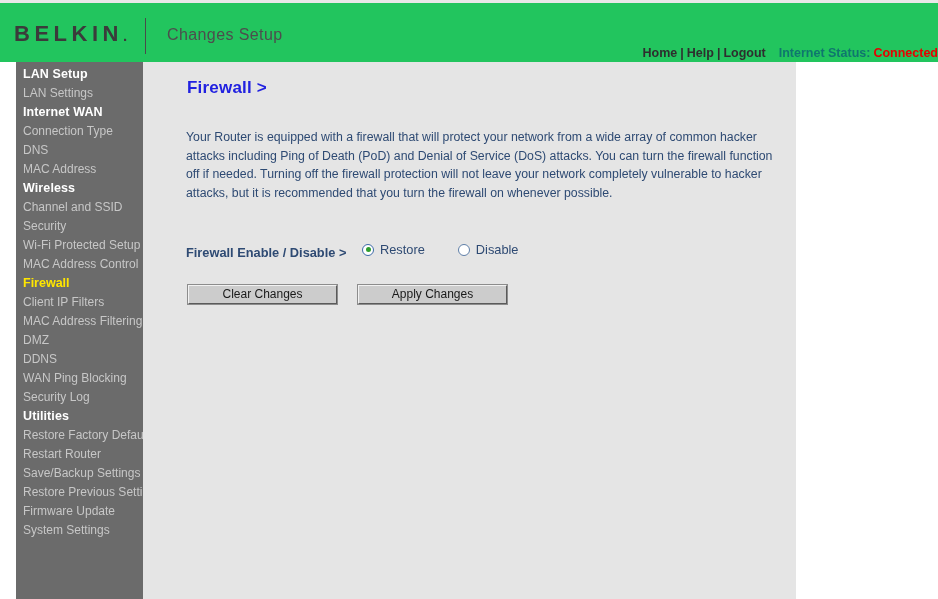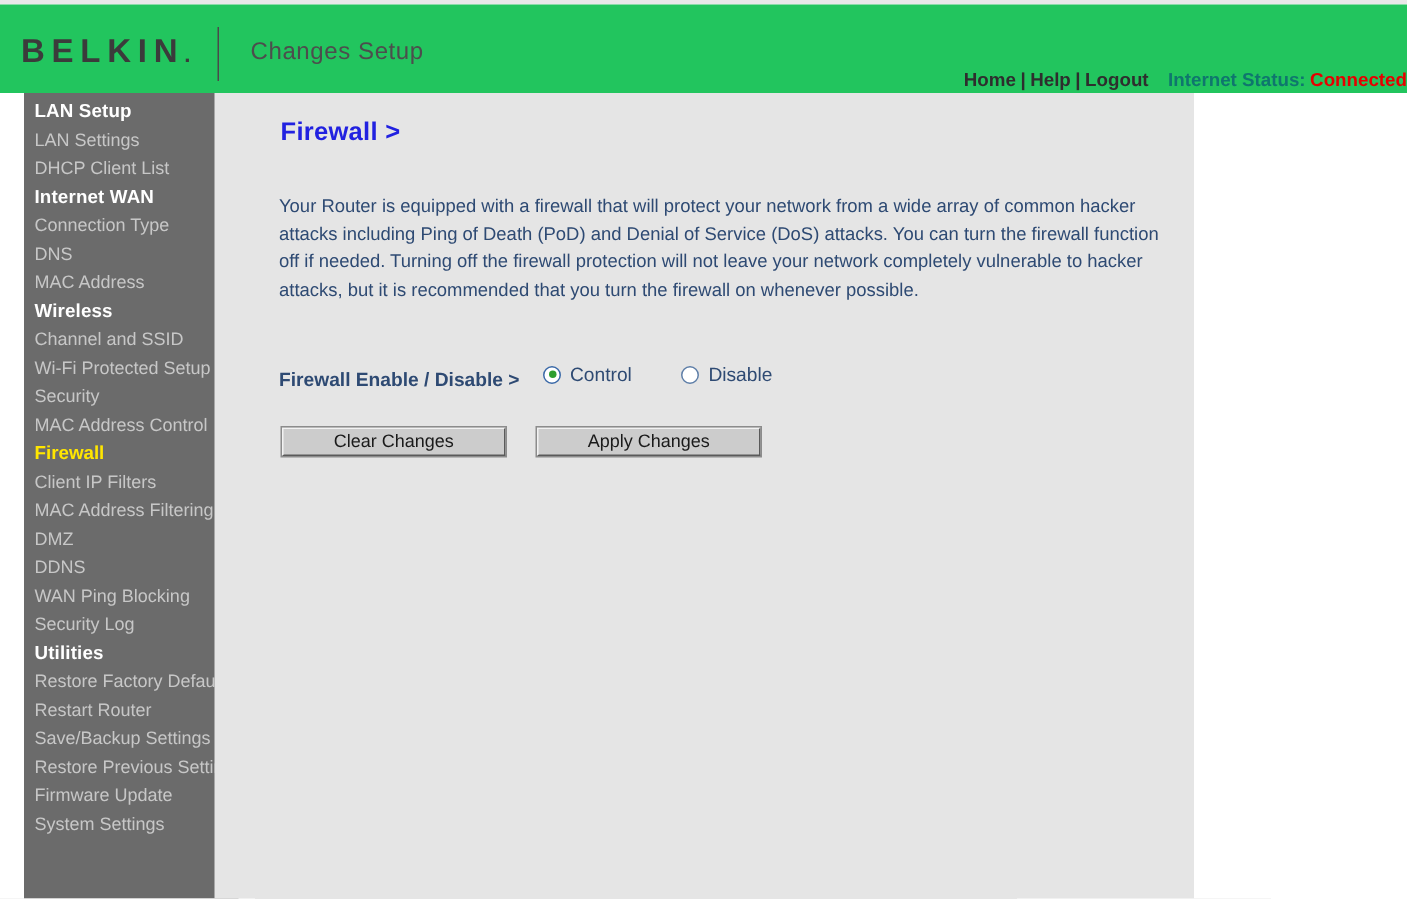--- a/index.html
+++ b/index.html
@@ -264,31 +264,30 @@
     <a href="#">Logout</a>
     <span class="nav-gap"></span>
     <span class="status-label">Internet Status:</span>
     <span class="status-value">Connected</span>
   </div>
 
   <div class="sidebar">
 
     <div class="side-group">LAN Setup</div>
     <div class="side-item">LAN Settings</div>
-    <div class="side-item">DHCP Client List</div>
 
     <div class="side-group">Internet WAN</div>
     <div class="side-item">Connection Type</div>
     <div class="side-item">DNS</div>
     <div class="side-item">MAC Address</div>
 
     <div class="side-group">Wireless</div>
     <div class="side-item">Channel and SSID</div>
+    <div class="side-item">Security</div>
     <div class="side-item">Wi-Fi Protected Setup</div>
-    <div class="side-item">Security</div>
     <div class="side-item">MAC Address Control</div>
     <div class="side-item active">Firewall</div>
     <div class="side-item">Client IP Filters</div>
     <div class="side-item">MAC Address Filtering</div>
     <div class="side-item">DMZ</div>
     <div class="side-item">DDNS</div>
     <div class="side-item">WAN Ping Blocking</div>
     <div class="side-item">Security Log</div>
 
     <div class="side-group">Utilities</div>
@@ -304,21 +303,21 @@
 
     <div class="page-title">Firewall &gt;</div>
 
     <div class="description">Your Router is equipped with a firewall that will protect your network from a wide array of common hacker attacks including Ping of Death (PoD) and Denial of Service (DoS) attacks. You can turn the firewall function off if needed. Turning off the firewall protection will not leave your network completely vulnerable to hacker attacks, but it is recommended that you turn the firewall on whenever possible.</div>
 
     <div class="setting-row">
       <div class="setting-label">Firewall Enable / Disable &gt;</div>
       <div class="radio-group">
         <label class="radio-opt selected">
           <span class="radio-mark"></span>
-          <span class="radio-text">Control</span>
+          <span class="radio-text">Restore</span>
         </label>
         <label class="radio-opt">
           <span class="radio-mark"></span>
           <span class="radio-text">Disable</span>
         </label>
       </div>
     </div>
 
     <div class="button-row">
       <button class="btn">Clear Changes</button>

